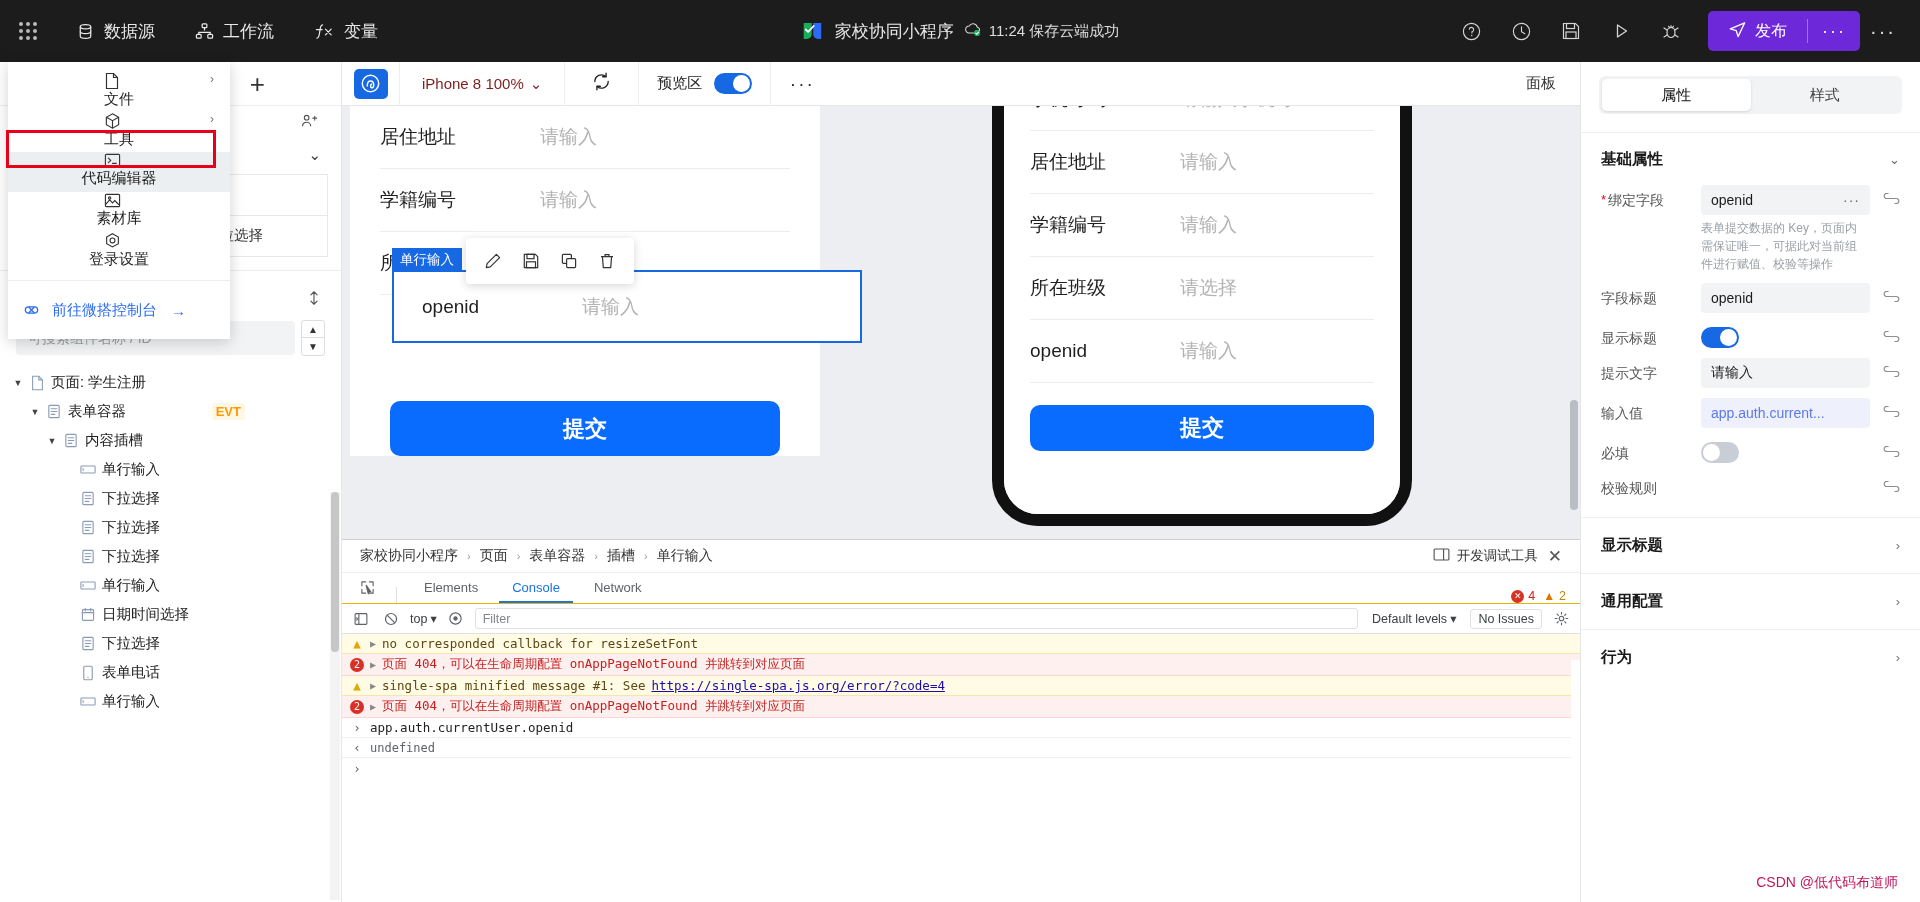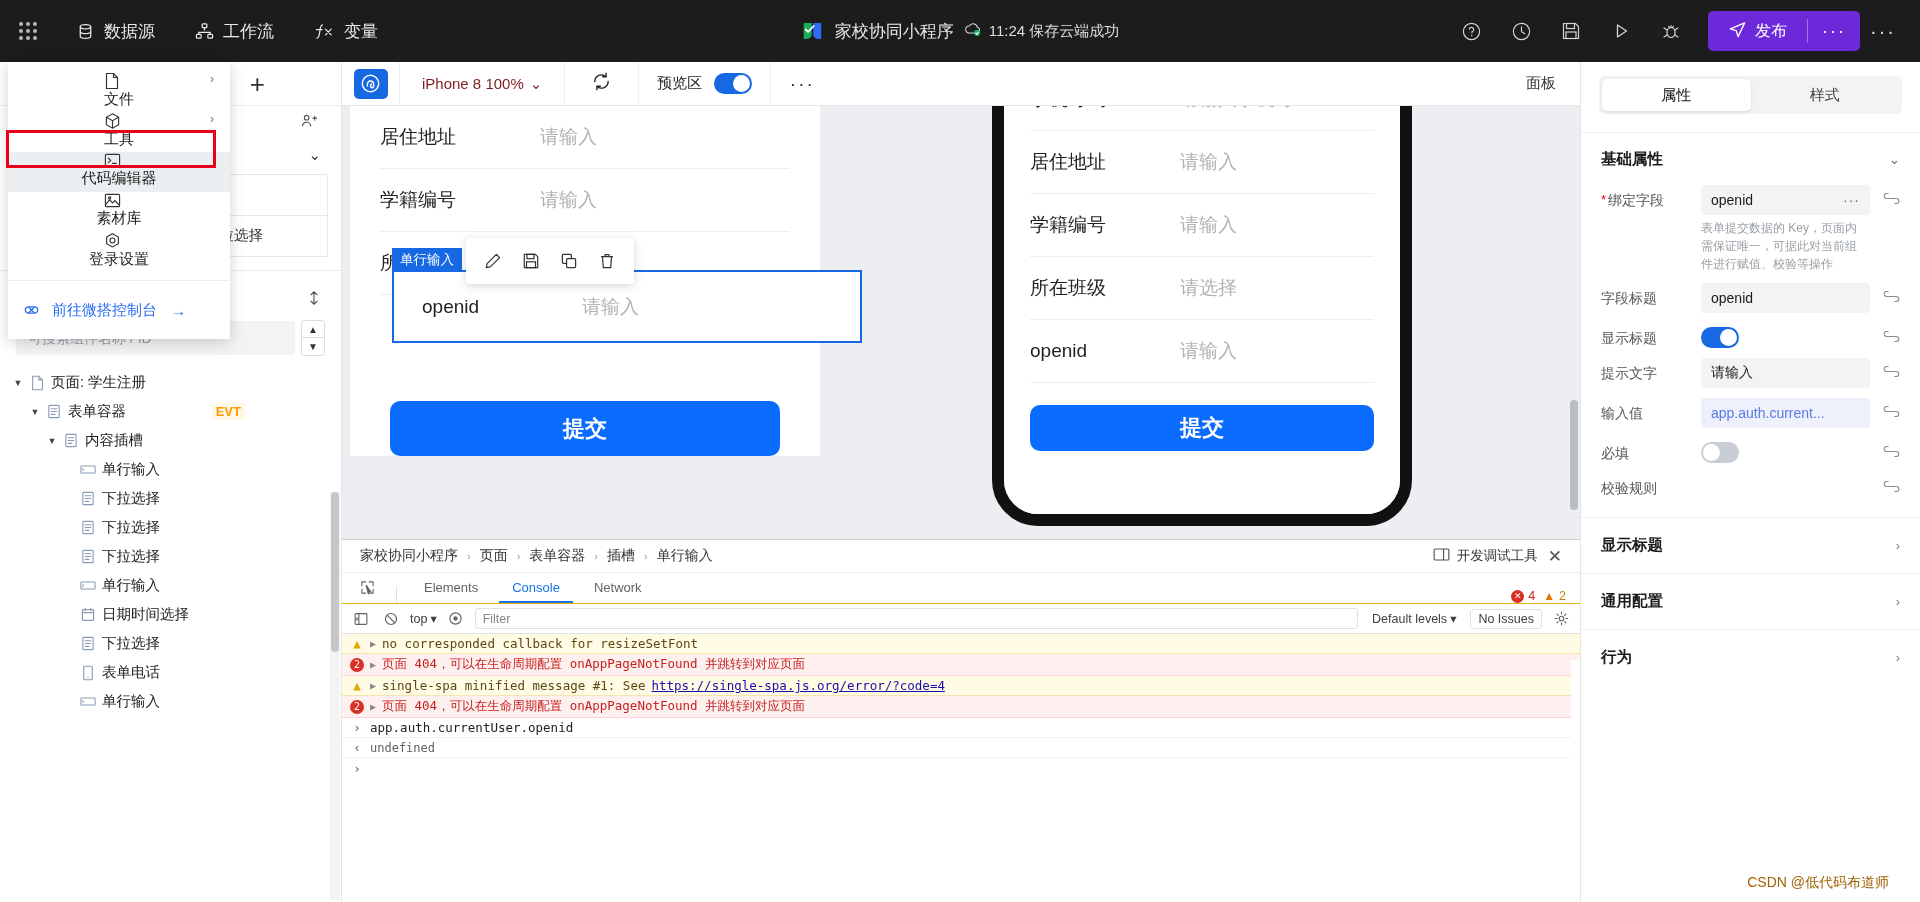--- a/index.html
+++ b/index.html
@@ -229,21 +229,21 @@
   }
   .rf-input.bound { background:#eef1fb; color:#5b79e8; }
   .rf-input .dots { color:#666; letter-spacing:1px; font-size:14px;}
   .rf-hint { font-size:12px; color:#9aa0a6; line-height:1.5; padding-right:4px;}
   .rf-link { width:22px; display:flex; align-items:center; justify-content:center; padding-top:8px; color:#8d8d8d; cursor:pointer;}
   .rf-toggle-row { display:flex; justify-content:flex-end; padding-top:4px;}
   .rp-add { display:flex; align-items:center; gap:8px; color:#2b6cf6; font-size:14.5px; padding:10px 20px 4px 20px; cursor:pointer;}
   .rp-foot { border-top:1px solid #eee; padding:17px 20px; display:flex; align-items:center; justify-content:space-between; font-size:15.5px; font-weight:bold; color:#1a1a1a; cursor:pointer;}
   .rp-foot .chev { font-weight:normal; color:#777; font-size:13px;}
 
-  .watermark { position:absolute; right:31px; bottom:10px; font-size:14px; color:#a16207; }
+  .watermark { position:absolute; right:22px; bottom:10px; font-size:14px; color:#be185d; }
 </style>
 </head>
 <body>
 
 <div class="app">
 
   <div class="topbar">
     <div class="tb-grid">
       <div class="dots9">
           <i></i>

